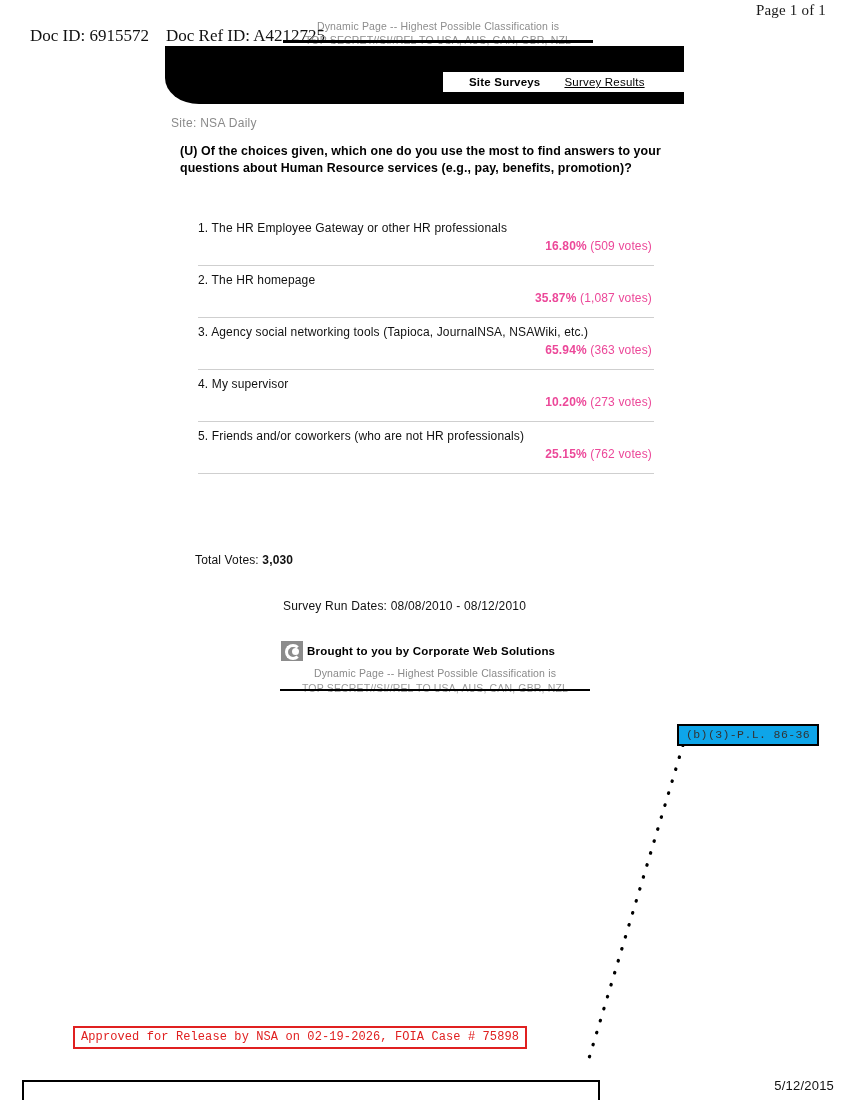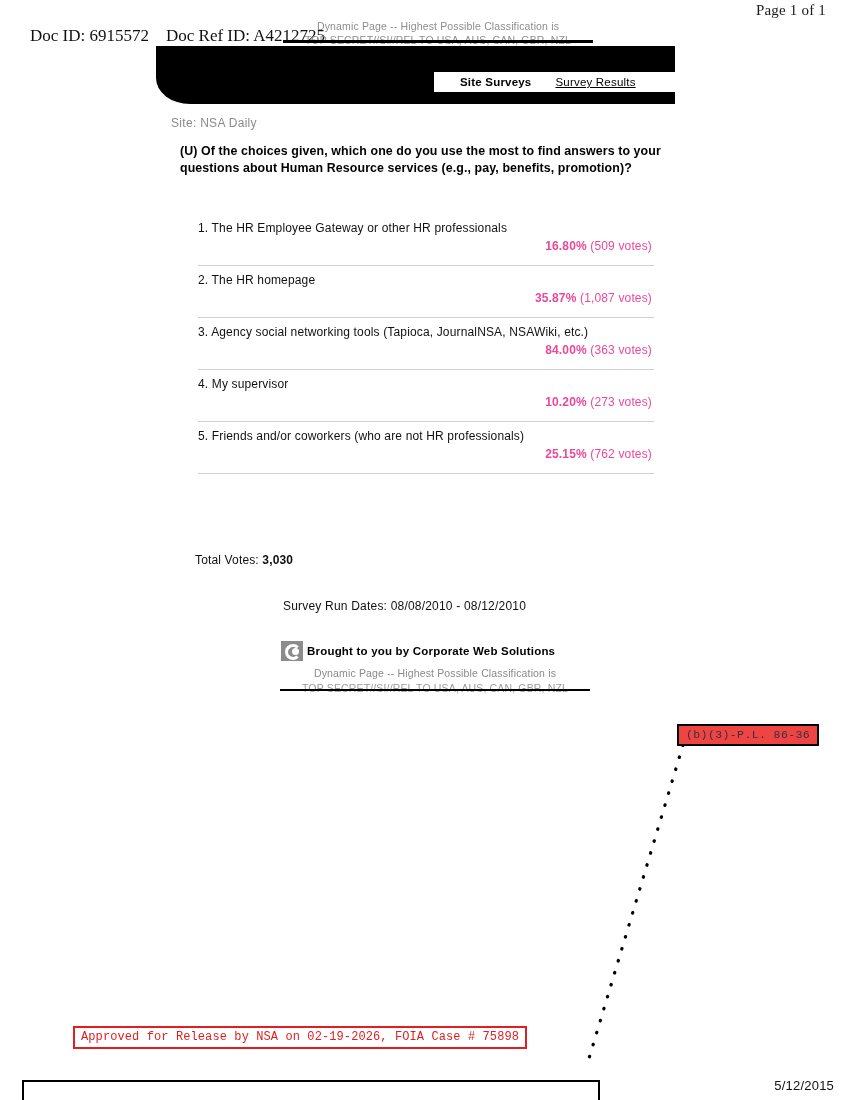--- a/index.html
+++ b/index.html
@@ -75,21 +75,21 @@
     left: -5px;
     right: -5px;
     top: 50%;
     height: 2.5px;
     background: #000;
   }
 
   
   .banner-wrap {
     position: absolute;
-    left: 156px;
+    left: 165px;
     top: 46px;
     width: 519px;
     height: 64px;
   }
   .banner-black {
     position: absolute;
     left: 0;
     top: 0;
     width: 519px;
     height: 26px;
@@ -277,21 +277,21 @@
     white-space: nowrap;
     position: relative;
   }
 
   
   .exemption {
     position: absolute;
     left: 677px;
     top: 724px;
     border: 2px solid #000;
-    background: #ef4444;
+    background: #0ea5e9;
     padding: 2px 7px 3px 7px;
     font-family: "Liberation Mono", monospace;
     font-size: 11.5px;
     letter-spacing: .4px;
     color: #333;
     white-space: nowrap;
   }
   .leader {
     position: absolute;
     left: 575px;
@@ -390,21 +390,21 @@
         </div>
       </div>
     </div>
 
     <div class="result-sep"></div>
 
     <div class="result-row">
       <div class="result-body">
         <div class="result-label">3. Agency social networking tools (Tapioca, JournalNSA, NSAWiki, etc.)</div>
         <div class="result-stats">
-          <span class="result-pct">84.00%</span>
+          <span class="result-pct">65.94%</span>
           <span class="result-votes">(363 votes)</span>
         </div>
       </div>
     </div>
 
     <div class="result-sep"></div>
 
     <div class="result-row">
       <div class="result-body">
         <div class="result-label">4. My supervisor</div>

